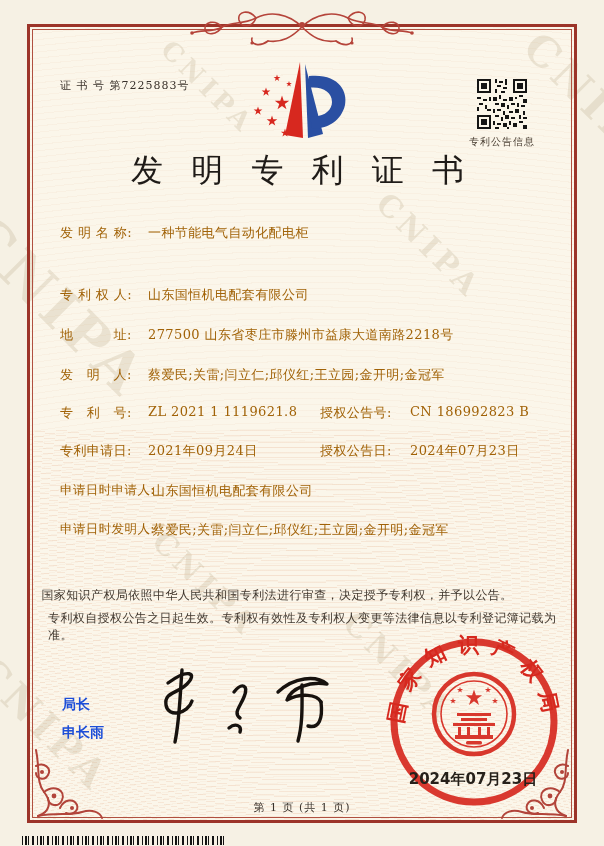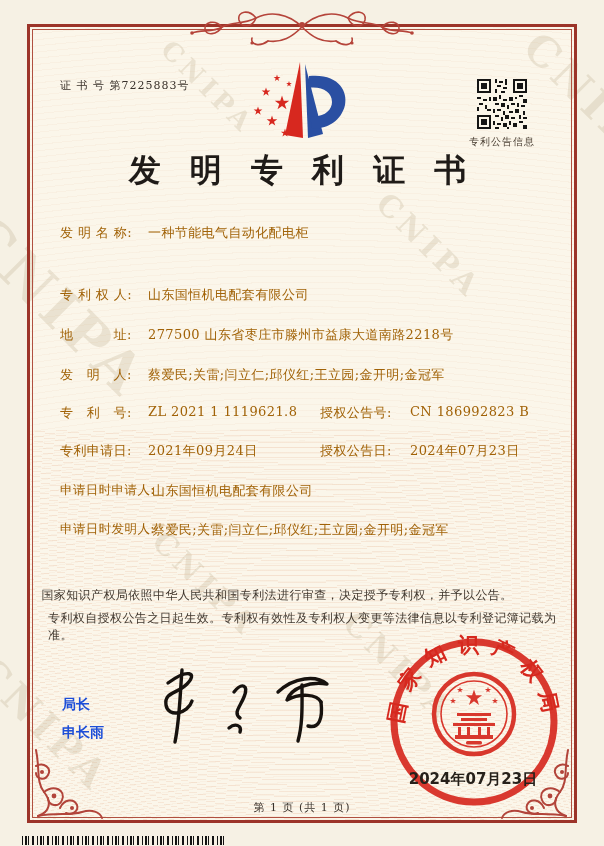--- a/index.html
+++ b/index.html
@@ -37,21 +37,21 @@
   }
   .frame-inner {
     position:absolute; left:2px; top:2px; right:2px; bottom:2px;
     border:1px solid #b05040;
   }
   .ornament { position:absolute; z-index:3; pointer-events:none; }
   
   .abs { position:absolute; z-index:4; }
   .cert-no { left:60px; top:78px; font-size:11px; letter-spacing:1px; color:#38302a; white-space:pre; }
   .title { left:0; top:149px; width:604px; text-align:center;
-    font-size:32px; font-weight:700; color:#1f1b18; letter-spacing:9px; white-space:pre; }
+    font-size:32px; font-weight:400; color:#1f1b18; letter-spacing:9px; white-space:pre; }
   .flabel, .fvalue { font-size:13px; color:#a16207; white-space:pre; letter-spacing:0.4px; }
   .stmt { font-size:12px; color:#41382f; letter-spacing:0.4px; }
   .sig-title, .sig-name { left:62px; font-family:"DejaVu Sans","Liberation Sans",sans-serif;
     font-size:14px; font-weight:700; color:#1d4ed8; }
   .qr-label { left:458px; top:135px; width:88px; text-align:center; font-size:10px; color:#4a3f33; letter-spacing:1px; }
   .footer-page { left:0; top:800px; width:604px; text-align:center; font-size:11px; color:#3a322b; letter-spacing:1px; }
   .seal-svg { left:382px; top:632px; z-index:5; }
   .sig-svg { left:130px; top:663px; z-index:5; }
   .barcode {
     position:absolute; left:22px; top:836px; width:205px; height:9px; z-index:4;

